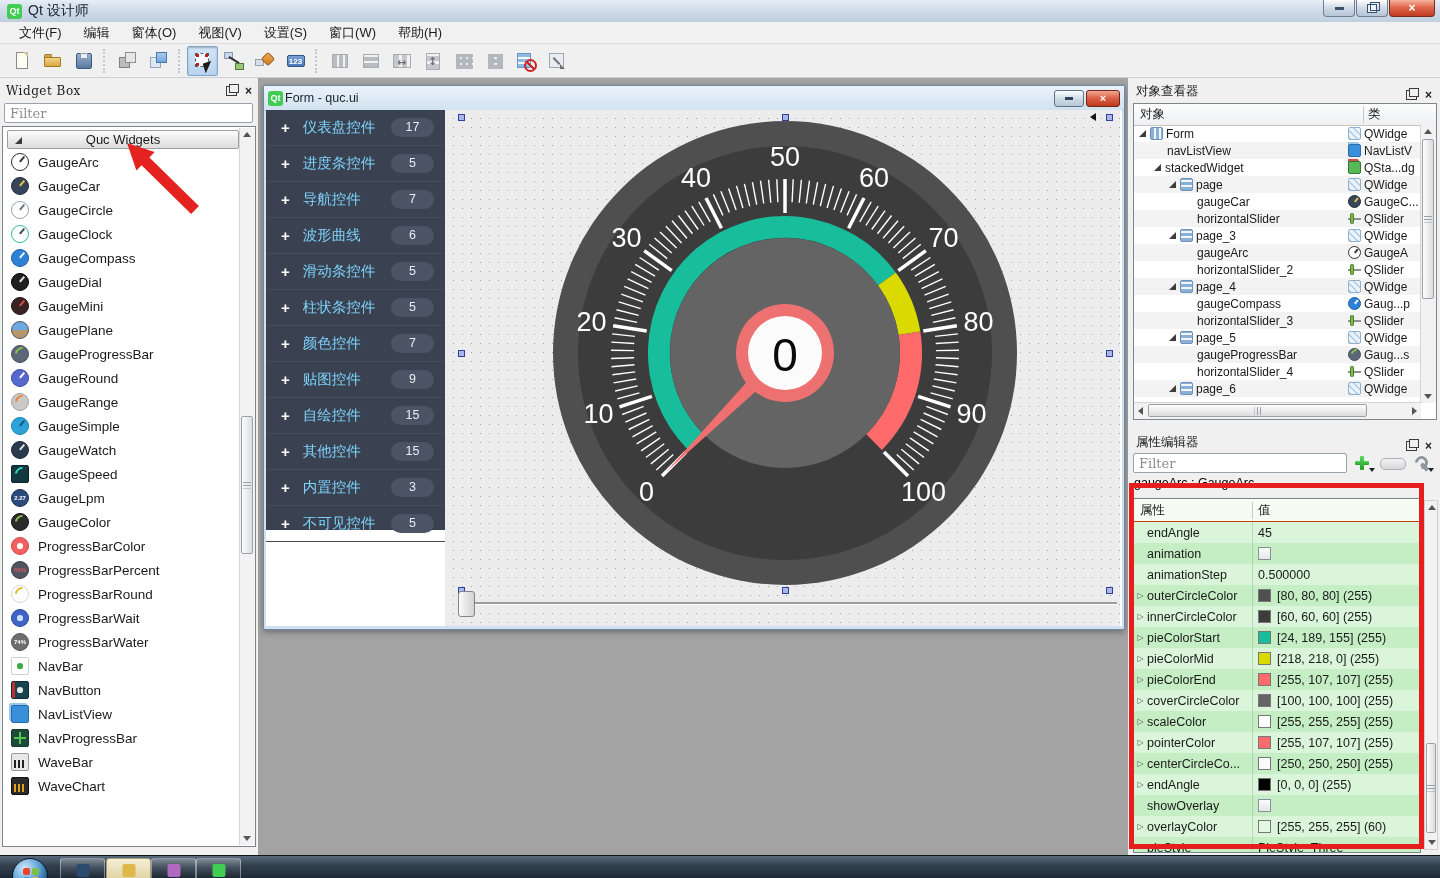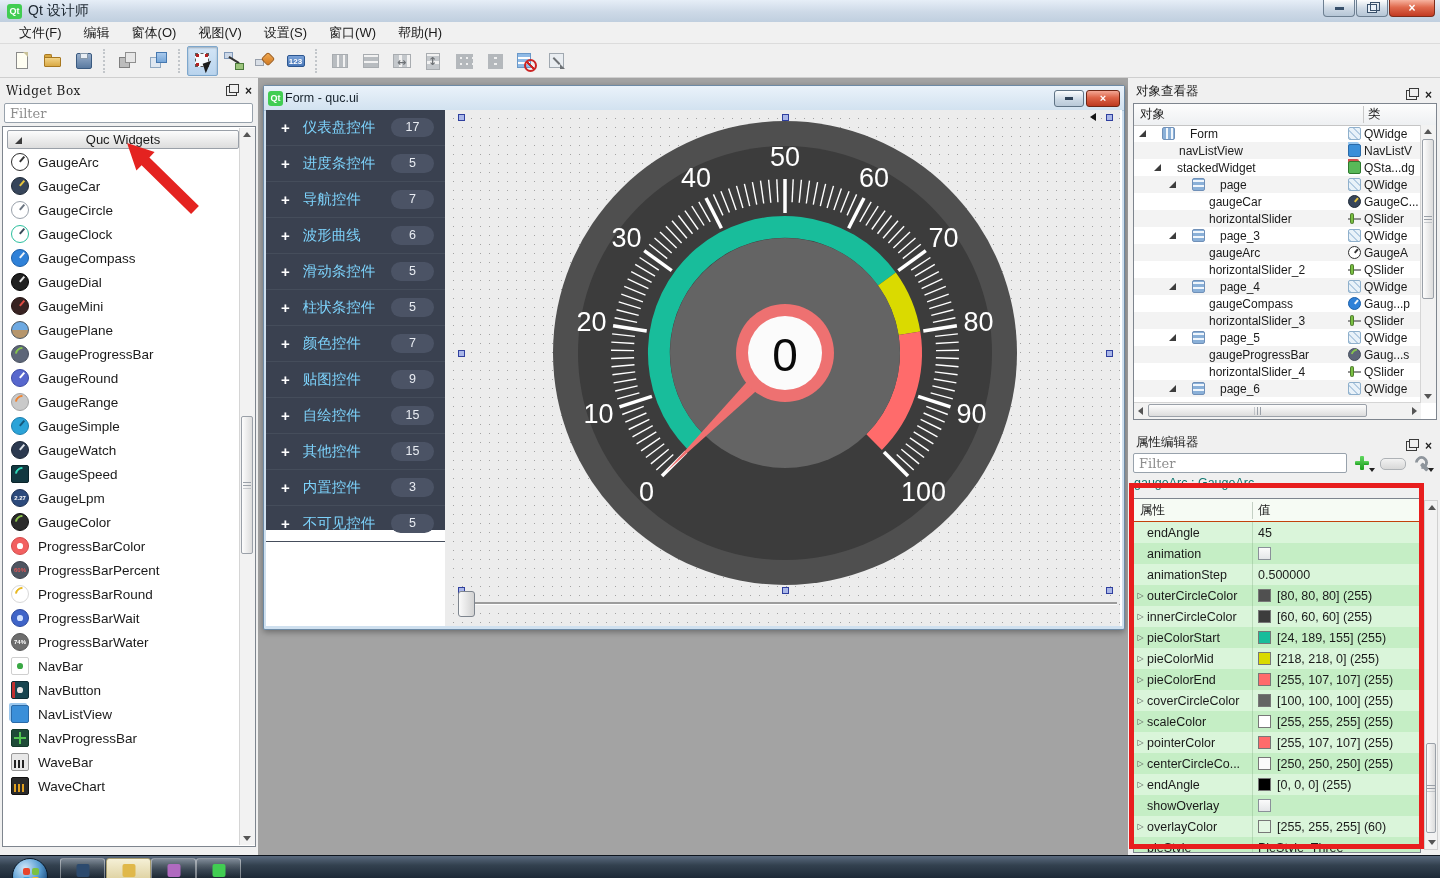--- a/index.html
+++ b/index.html
@@ -145,39 +145,39 @@
   
   #rightpane{position:absolute;left:1128px;top:78px;width:312px;height:777px;background:#f0f0f0}
   .rp-dock-title{position:absolute;left:0;right:0;height:18px;display:flex;align-items:flex-end;padding:0 8px;font-size:12.5px;box-sizing:border-box}
   #oi-frame{position:absolute;left:5px;top:25px;width:304px;height:317px;background:#fff;border:1px solid #7e858e;box-sizing:border-box;overflow:hidden}
   .oi-head{height:21px;display:flex;background:linear-gradient(#fdfdfd,#eef0f2);border-bottom:1px solid #c5c5c5;font-size:12.5px;align-items:center}
   .oi-head .c1{flex:1;padding-left:6px}
   .oi-head .c2{width:73px;flex:none;border-left:1px solid #c8c8c8;padding-left:4px;box-sizing:border-box}
   #oi-rows{position:absolute;left:0;top:21px;right:15px;bottom:16px;overflow:hidden}
   .oi-row{display:flex;height:17px;align-items:center;font-size:12px}
   .oi-row.alt{background:#f3f3f3}
-  .oi-obj{flex:1;display:flex;align-items:center;overflow:hidden;white-space:nowrap;height:100%;gap:15px}
+  .oi-obj{flex:1;display:flex;align-items:center;overflow:hidden;white-space:nowrap;height:100%;gap:3px}
   .oi-cls{width:73px;flex:none;display:flex;align-items:center;gap:3px;height:100%;overflow:hidden;white-space:nowrap}
   .exp{width:9px;height:9px;position:relative;flex:none}
   .exp::before{content:"";position:absolute;left:1px;bottom:1px;border-bottom:7px solid #3c3c3c;border-left:7px solid transparent}
   .exp-slot{width:11px;flex:none}
   
   #pe-filter{position:absolute;left:5px;width:214px;height:20px;border:1px solid #98a2ac;border-radius:2px;box-sizing:border-box;
     padding:0 5px;font:13px "DejaVu Serif",serif;color:#333;background:#fff}
   #pe-filter::placeholder{color:#8d8d8d}
   .pe-toolbtn{position:absolute;width:24px;height:21px;display:flex;align-items:center;justify-content:center}
   .plus-ic{width:14px;height:14px;position:relative}
   .plus-ic::before{content:"";position:absolute;left:0;top:5px;width:14px;height:4px;background:linear-gradient(#5fd75f,#1f9e1f);border-radius:1px}
   .plus-ic::after{content:"";position:absolute;left:5px;top:0;width:4px;height:14px;background:linear-gradient(#5fd75f,#1f9e1f);border-radius:1px}
   .mini-down{position:absolute;right:-1px;bottom:1px;border-left:3px solid transparent;border-right:3px solid transparent;border-top:4px solid #222}
   .flat-pill{position:absolute;width:24px;height:10px;border:1px solid #aeb2b6;border-radius:5px;background:linear-gradient(#f2f2f2,#d8d8d8)}
   .wrench-ic{width:15px;height:15px;position:relative}
   .wrench-ic::before{content:"";position:absolute;left:1px;top:1px;width:7px;height:7px;border:3px solid #8e959c;border-radius:50%;border-bottom-color:transparent;transform:rotate(45deg)}
   .wrench-ic::after{content:"";position:absolute;right:0;bottom:1px;width:9px;height:4px;background:#8e959c;transform:rotate(45deg);border-radius:1px}
-  #pe-objbar{position:absolute;left:6px;font-size:12.5px;color:#0f766e;white-space:nowrap}
+  #pe-objbar{position:absolute;left:6px;font-size:12.5px;color:#000000;white-space:nowrap}
   #pe-frame{position:absolute;left:5px;width:288px;background:#fff;border:1px solid #7e858e;box-sizing:border-box;overflow:hidden}
   .pe-head{height:22px;display:flex;align-items:center;background:#f6fbf4;border-bottom:1px solid #c2410c;font-size:12.5px}
   .pe-head .c1{width:118px;flex:none;padding-left:6px;box-sizing:border-box}
   .pe-head .c2{flex:1;border-left:1px solid #c4d0c4;padding-left:5px}
   .pe-row{display:flex;height:21px;align-items:center;font-size:12.5px;background:#daf5da}
   .pe-row.alt{background:#c5eec5}
   .pe-name{width:118px;flex:none;display:flex;align-items:center;overflow:hidden;white-space:nowrap;height:100%}
   .pexp{width:13px;flex:none;text-align:center;font-size:8px;color:#555;font-family:"DejaVu Sans",sans-serif}
   .pe-val{flex:1;display:flex;align-items:center;gap:6px;padding-left:5px;height:100%;overflow:hidden;white-space:nowrap;
     border-left:1px solid rgba(130,170,130,.35);box-sizing:border-box}

